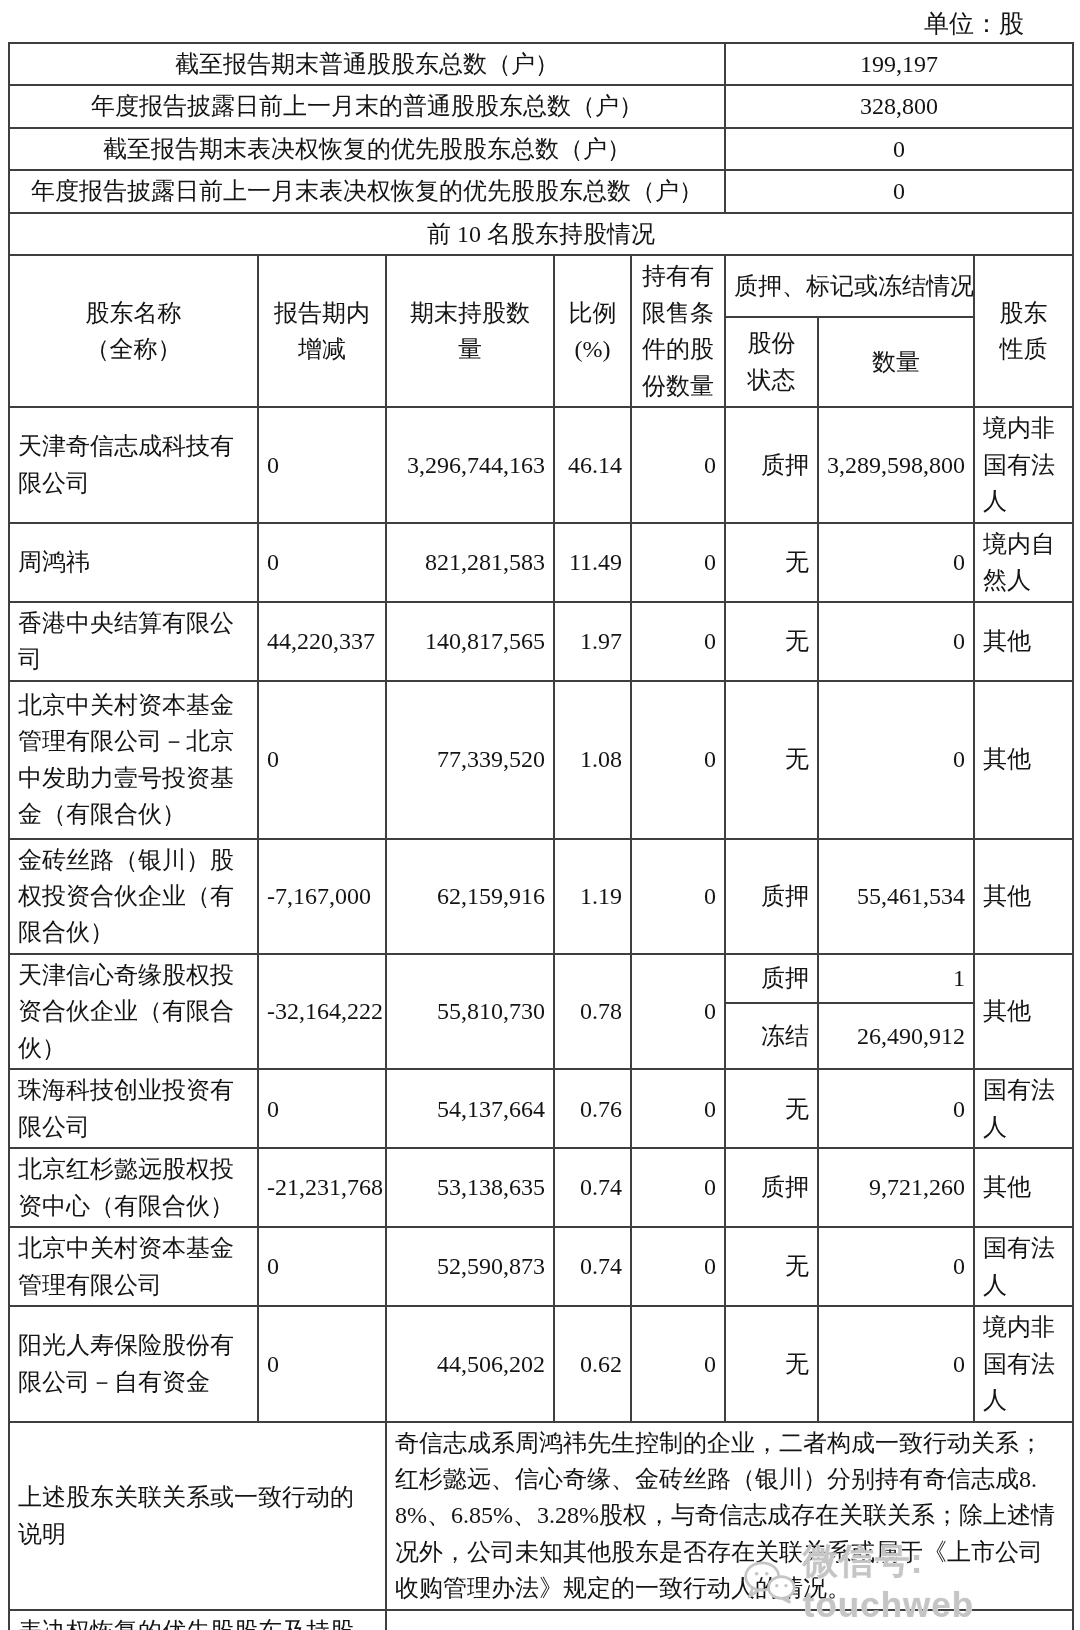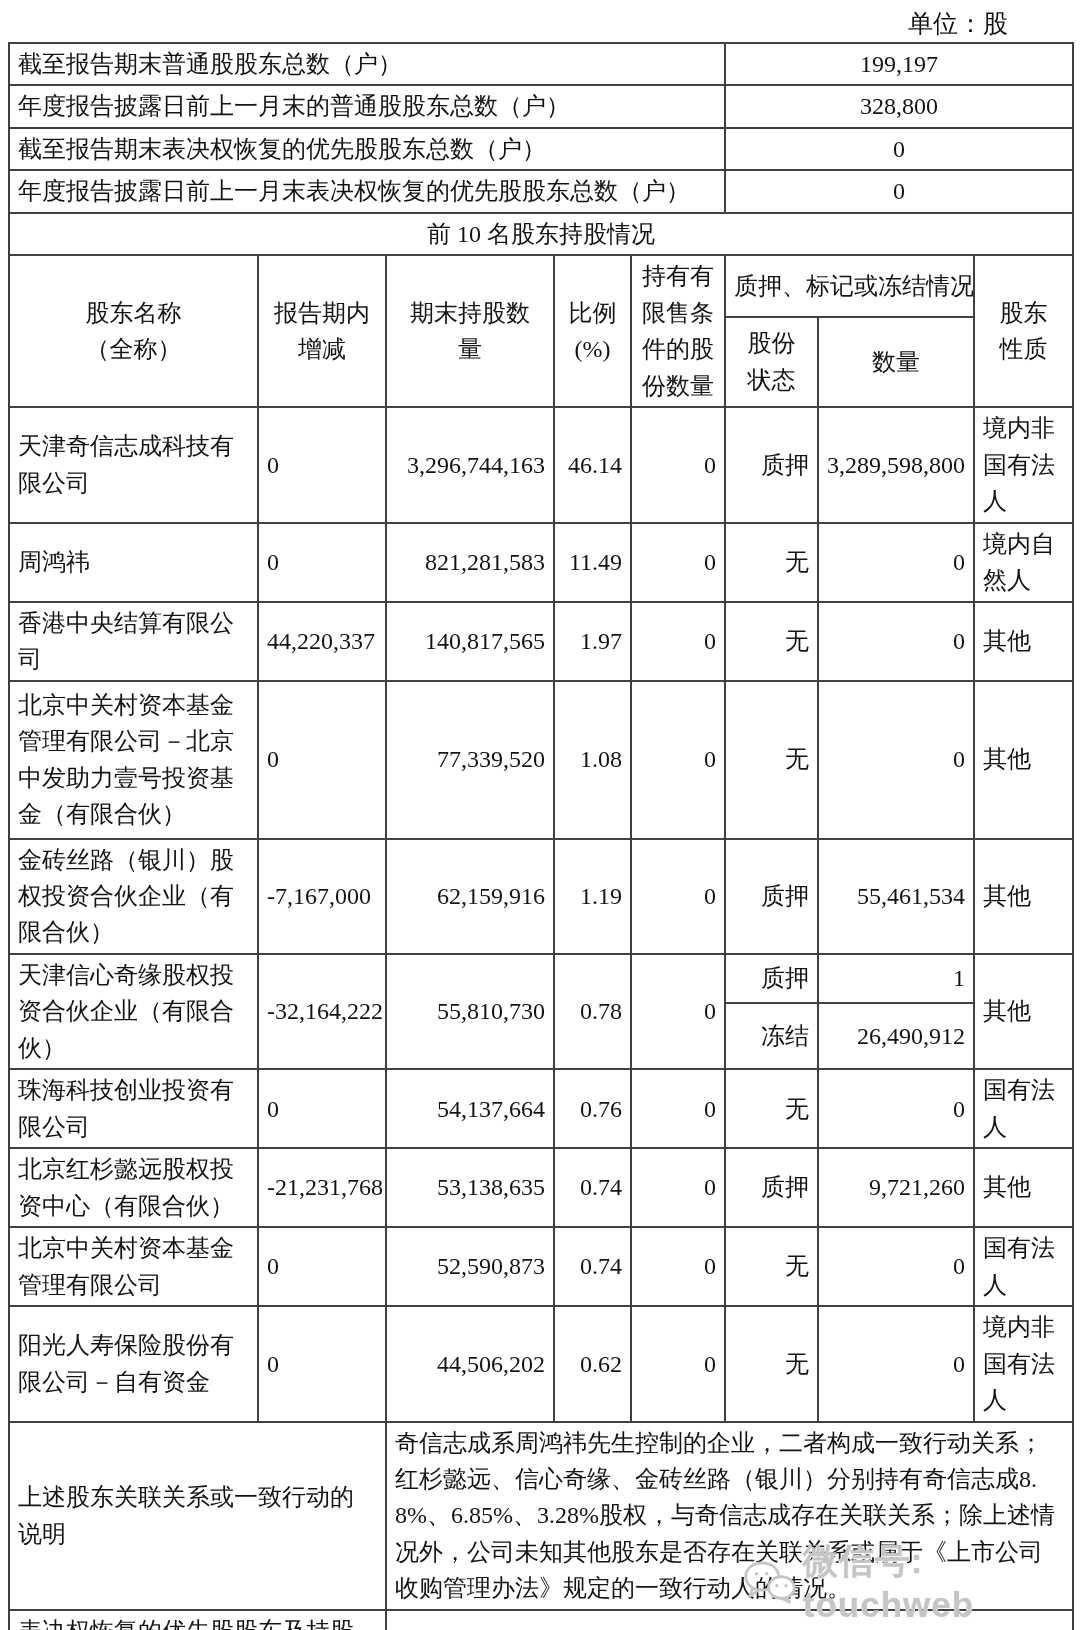--- a/index.html
+++ b/index.html
@@ -15,21 +15,21 @@
 
   .unit-row {
     width: 1064px;
     height: 36px;
     text-align: right;
     padding-right: 0;
     box-sizing: border-box;
   }
   .unit-row span {
     display: inline-block;
-    margin-right: 64px;
+    margin-right: 48px;
     font-size: 25px;
     line-height: 36px;
   }
 
   table.main {
     border-collapse: collapse;
     table-layout: fixed;
     width: 1064px;
   }
   table.main td {
@@ -37,21 +37,21 @@
     font-size: 24px;
     vertical-align: middle;
     line-height: 1.52;
     padding: 2px 8px;
     box-sizing: border-box;
     overflow: hidden;
     word-break: break-all;
   }
 
   
-  td.sum-label { text-align: left; padding-left: 10px; white-space: nowrap; }
+  td.sum-label { text-align: center; padding-left: 10px; white-space: nowrap; }
   td.sum-value { text-align: center; padding-right: 14px; white-space: nowrap; }
 
   
   td.title-cell { text-align: center; }
 
   
   td.hd {
     text-align: center;
     white-space: pre-line;
     padding: 2px 2px;

